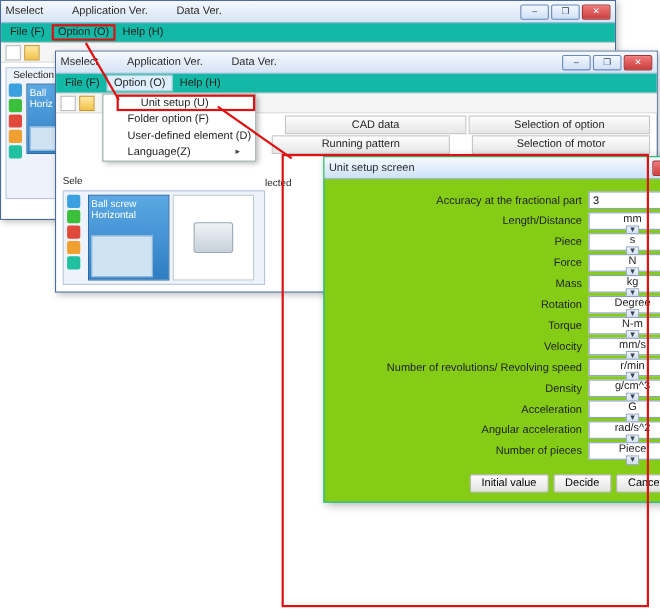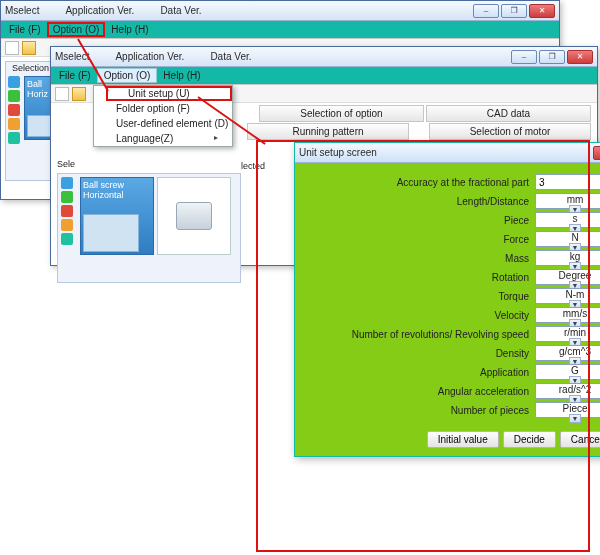--- a/index.html
+++ b/index.html
@@ -113,30 +113,30 @@
   </div>
 
   <div class="dropdown" style="left:42px; top:38px; width:140px;">
     <div class="hi">Unit setup (U)</div>
     <div>Folder option (F)</div>
     <div>User-defined element (D)</div>
     <div class="sub">Language(Z)</div>
   </div>
 
   <div style="position:absolute; left:208px; top:58px; right:6px; display:flex; gap:2px;">
+    <div class="tabbtn" style="flex:1;">CAD data</div>
     <div class="tabbtn" style="flex:1;">Selection of option</div>
-    <div class="tabbtn" style="flex:1;">CAD data</div>
   </div>
   <div style="position:absolute; left:196px; top:76px; right:6px; display:flex; gap:20px;">
     <div class="tabbtn" style="flex:1;">Running pattern</div>
     <div class="tabbtn" style="flex:1;">Selection of motor</div>
   </div>
 
   <div style="position:absolute; left:6px; top:112px; font-size:9px;">Sele</div>
-  <div class="pane" style="left:6px; top:126px; width:184px; height:110px; display:flex; padding:3px; gap:3px;">
+  <div class="pane" style="left:6px; top:126px; width:184px; height:86px; display:flex; padding:3px; gap:3px;">
     <div class="vicons">
       <div class="vi-blue"></div>
       <div class="vi-green"></div>
       <div class="vi-red"></div>
       <div class="vi-orange"></div>
       <div class="vi-teal"></div>
     </div>
     <div class="thumb" style="width:74px; height:78px;">
       <div>Ball screw</div>
       <div>Horizontal</div>
@@ -221,21 +221,21 @@
         </div>
       </div>
       <div class="frow">
         <label>Density</label>
         <div class="sel">
           <span>g/cm^3</span>
           <span class="ar">▼</span>
         </div>
       </div>
       <div class="frow">
-        <label>Application</label>
+        <label>Acceleration</label>
         <div class="sel">
           <span>G</span>
           <span class="ar">▼</span>
         </div>
       </div>
       <div class="frow">
         <label>Angular acceleration</label>
         <div class="sel">
           <span>rad/s^2</span>
           <span class="ar">▼</span>

